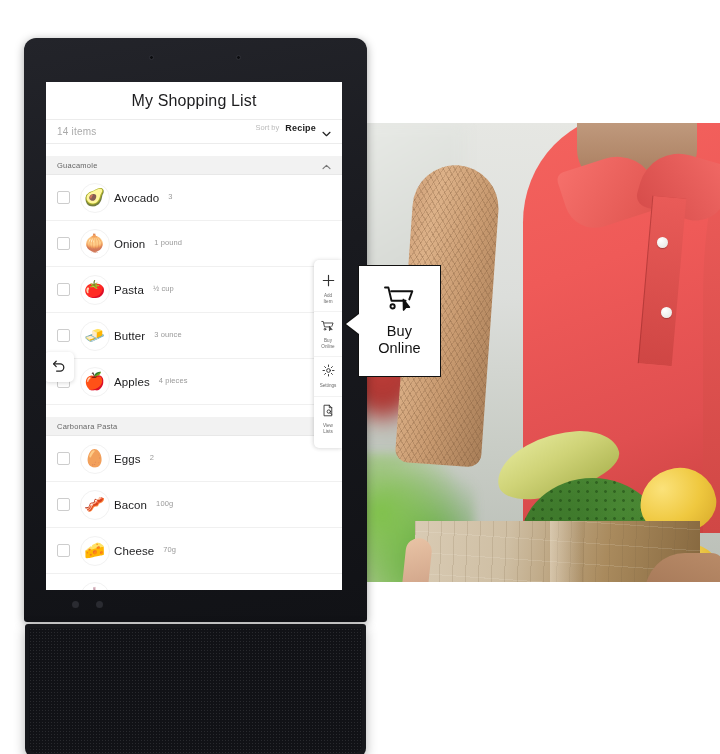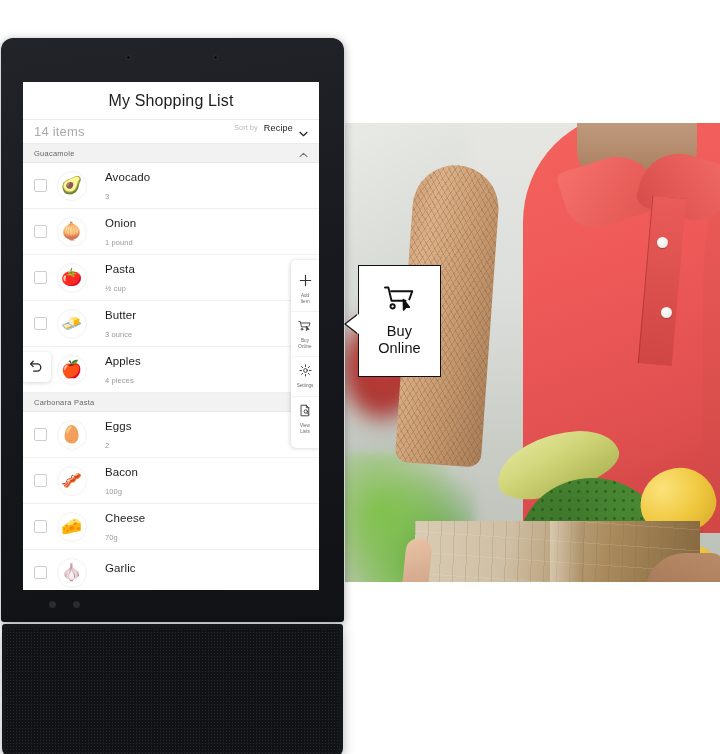--- a/index.html
+++ b/index.html
@@ -179,21 +179,21 @@
     filter: drop-shadow(-1.5px 0 0 #111);
   }
   .callout .co-icon { margin-bottom: 7px; }
   .callout .co-label {
     font-size: 14.5px; line-height: 17px; color: #111;
     text-align: center; letter-spacing: .1px;
   }
 
   
   .device {
-    position: absolute; left: 1px; top: 38px;
+    position: absolute; left: 24px; top: 38px;
     width: 383px; height: 684px;
     z-index: 20;
   }
   .dev-body {
     position: absolute; left: 0; top: 0; width: 343px; height: 584px;
     background: linear-gradient(170deg,#23242a 0%, #191a1f 40%, #111216 100%);
     border-radius: 12px 12px 3px 3px;
     box-shadow: 0 2px 10px rgba(0,0,0,.35);
   }
   .dev-speaker {
@@ -229,48 +229,49 @@
   .app-title {
     height: 37px; display: flex; align-items: center; justify-content: center;
     font-size: 16px; color: #1d1d1f; letter-spacing: .15px;
     background: #fff;
   }
   .sub-bar {
     height: 25px; display: flex; align-items: center; justify-content: space-between;
     padding: 0 11px; border-top: 1px solid #ececec; border-bottom: 1px solid #ececec;
     background: #fff;
   }
-  .items-count { font-size: 13px; color: #aaa; letter-spacing: .2px; }
+  .items-count { font-size: 10px; color: #aaa; letter-spacing: .2px; }
   .sort-wrap { display: flex; align-items: flex-start; gap: 6px; }
   .sort-lbl { font-size: 7.5px; color: #bbb; }
-  .sort-val { font-size: 9px; color: #222; font-weight: normal; letter-spacing: .2px; }
+  .sort-val { font-size: 9px; color: #222; font-weight: bold; letter-spacing: .2px; }
 
   .list { position: relative; }
   .sec-head {
     height: 19px; background: #f2f2f2; border-bottom: 1px solid #e8e8e8;
     display: flex; align-items: center; justify-content: space-between;
     padding: 0 11px;
+    margin-top: 12px;
   }
   .sec-title { font-size: 7.5px; color: #666; letter-spacing: .25px; }
   .row {
     height: 46px; display: flex; align-items: center;
     padding: 0 11px; border-bottom: 1px solid #f0f0f0; background: #fff;
   }
   .cbox {
     width: 13px; height: 13px; border: 1px solid #cdcdcd; border-radius: 2px;
     background: #fff; flex: 0 0 auto;
   }
   .thumb {
     width: 30px; height: 30px; margin-left: 10px; border-radius: 50%;
     background: #fff; border: 1px solid #f2f2f2;
     display: flex; align-items: center; justify-content: center;
     font-size: 17px; line-height: 1; flex: 0 0 auto;
     overflow: hidden;
   }
-  .rtext { margin-left: 18px; display: flex; flex-direction: column; gap: 9px; }
+  .rtext { margin-left: 4px; display: flex; gap: 9px; }
   .rname { font-size: 11.5px; color: #1d1d1f; letter-spacing: .1px; }
   .rqty { font-size: 7.5px; color: #999; letter-spacing: .1px; }
 
   
   .side-panel {
     position: absolute; right: 0; top: 178px;
     width: 28px;
     background: #fff;
     border-radius: 5px 0 0 5px;
     box-shadow: -1px 0 4px rgba(0,0,0,.10), 0 1px 4px rgba(0,0,0,.08);

